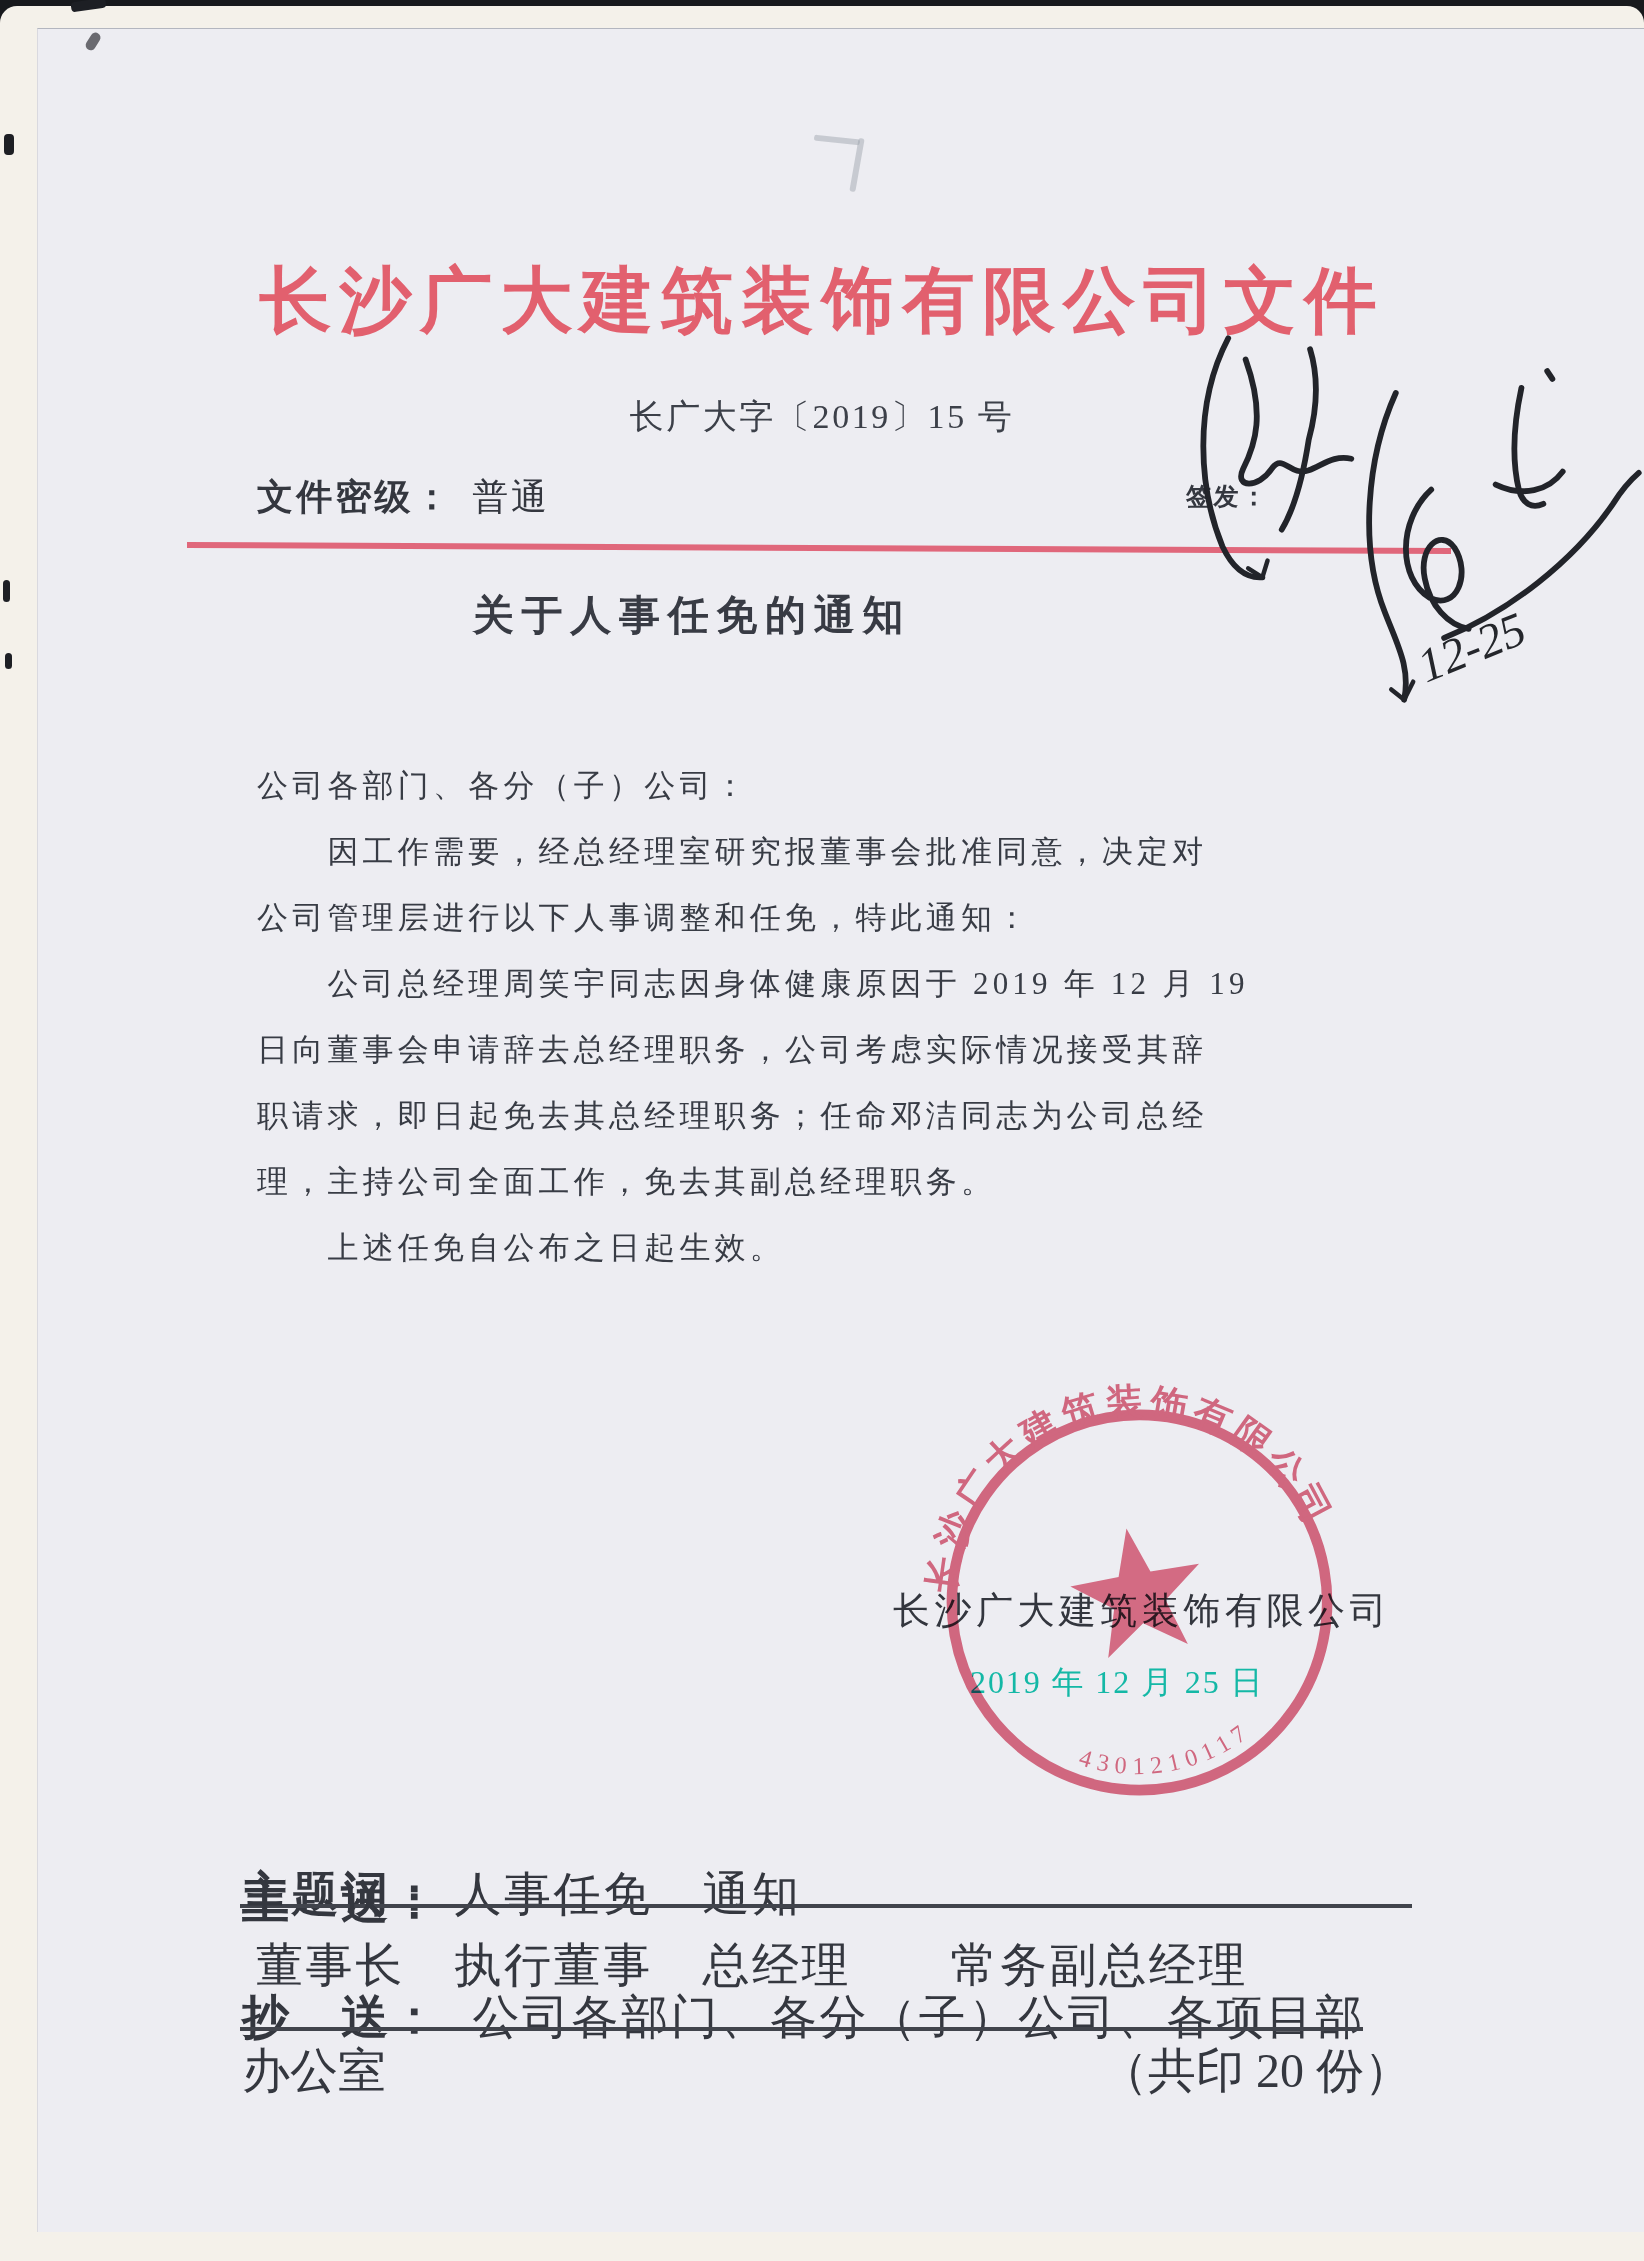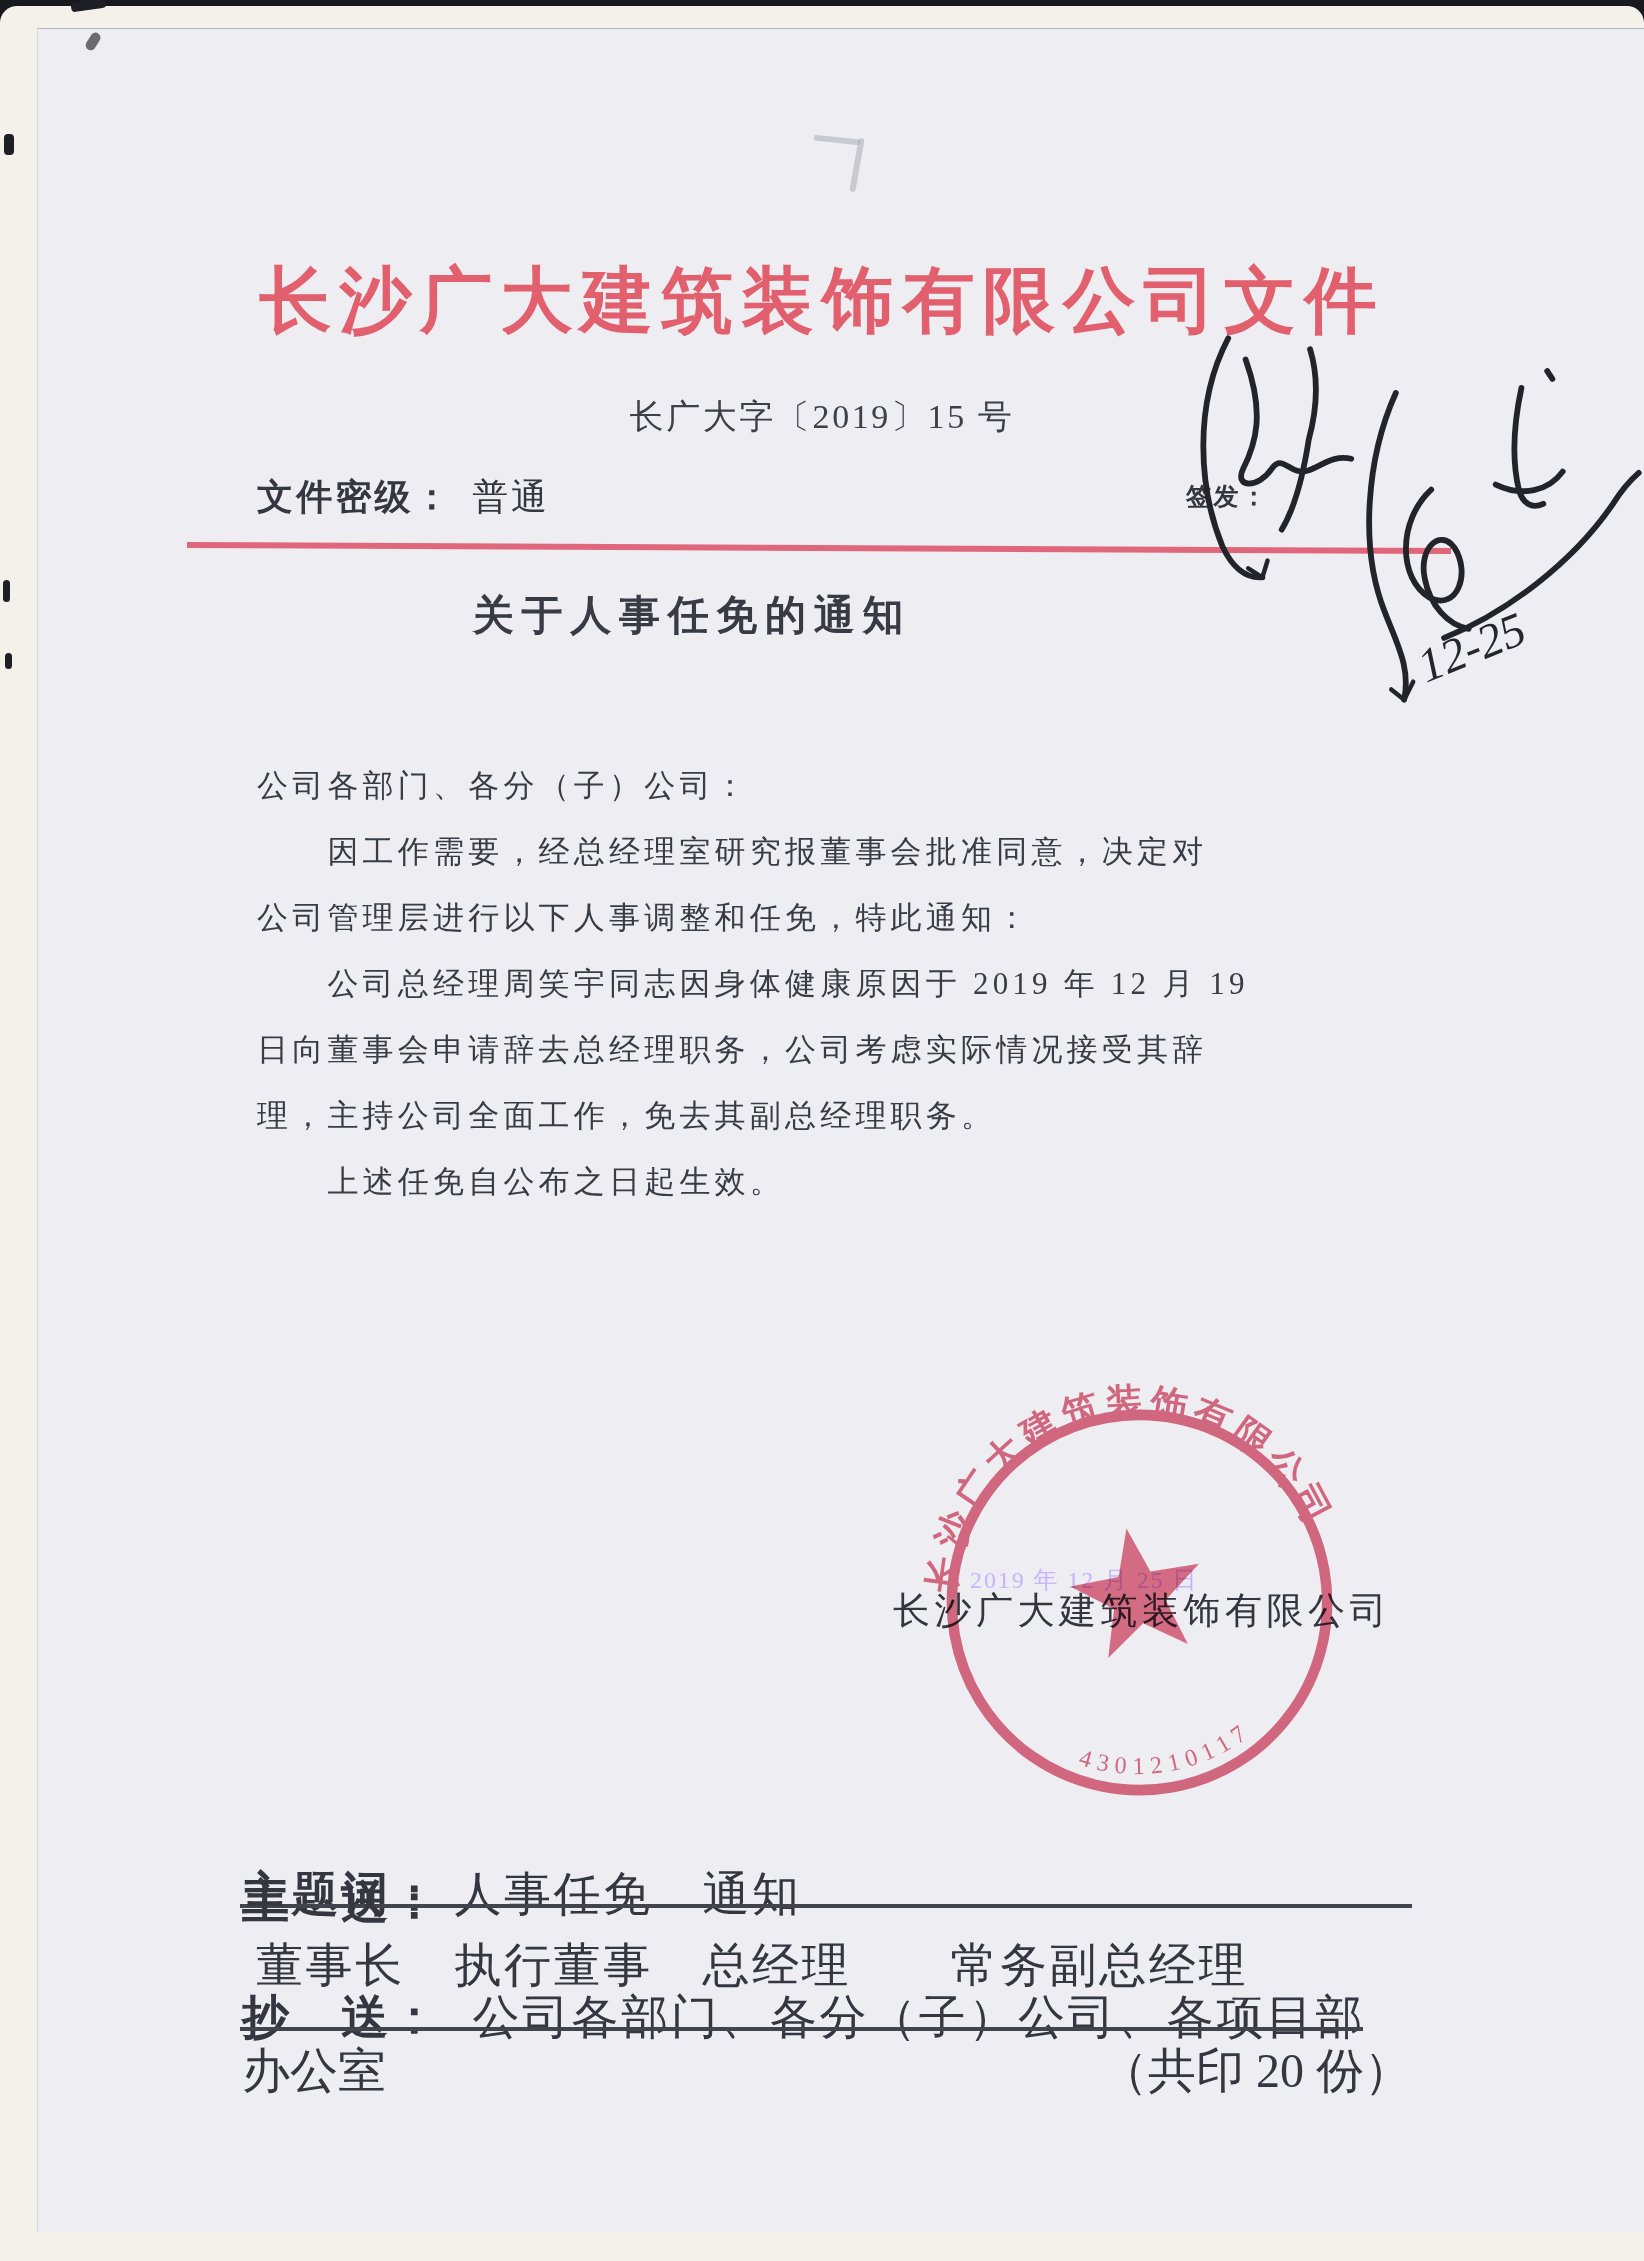--- a/index.html
+++ b/index.html
@@ -49,21 +49,21 @@
     left:0;top:588px;width:1384px;text-align:center;
     font-size:41px;font-weight:bold;letter-spacing:7.7px;
     color:#383b44;white-space:nowrap;
   }
   .body-block{left:257px;top:753px;width:1154px;}
   .body-line{
     font-size:31px;letter-spacing:4.2px;line-height:66px;
     height:66px;white-space:nowrap;color:#383c45;
   }
   .signoff-company{left:893px;top:1586px;font-size:37px;letter-spacing:4.5px;white-space:nowrap;color:#33363e;}
-  .signoff-date{left:970px;top:1564px;font-size:24px;letter-spacing:1.9px;white-space:nowrap;color:#c4b5fd;}
+  .signoff-date{left:970px;top:1661px;font-size:32px;letter-spacing:1.9px;white-space:nowrap;color:#14b8a6;}
   .footer-row{left:242px;width:1170px;font-size:47px;display:flex;align-items:flex-start;white-space:nowrap;color:#34373f;}
   .footer-label{font-weight:bold;letter-spacing:2.6px;}
   .footer-value{margin-left:14px;letter-spacing:2.6px;}
   .rule{left:240px;width:1172px;height:3.9px;background:#41444c;}
   .office-row{left:242px;top:2039px;width:1170px;font-size:48px;display:flex;justify-content:space-between;white-space:nowrap;}
   .seal-svg{left:905px;top:1368px;width:469px;height:469px;transform:rotate(-10deg);opacity:.82;mix-blend-mode:multiply;}
   .sig-svg{left:1096px;top:277px;width:548px;height:464px;}
   .mark{position:absolute;background:#1d1f24;border-radius:3.9px;}
   .smudge{position:absolute;background:#9aa0a8;opacity:.45;border-radius:2.6px;}
 </style>
@@ -111,20 +111,21 @@
 </svg>
 
 <div class="abs notice-title">关于人事任免的通知</div>
 
 <div class="abs body-block">
   <div class="body-line">公司各部门、各分（子）公司：</div>
   <div class="body-line">　　因工作需要，经总经理室研究报董事会批准同意，决定对</div>
   <div class="body-line">公司管理层进行以下人事调整和任免，特此通知：</div>
   <div class="body-line">　　公司总经理周笑宇同志因身体健康原因于 2019 年 12 月 19</div>
   <div class="body-line">日向董事会申请辞去总经理职务，公司考虑实际情况接受其辞</div>
+  <div class="body-line">职请求，即日起免去其总经理职务；任命邓洁同志为公司总经</div>
   <div class="body-line">理，主持公司全面工作，免去其副总经理职务。</div>
   <div class="body-line">　　上述任免自公布之日起生效。</div>
 </div>
 
 <div class="abs signoff-company">长沙广大建筑装饰有限公司</div>
 <div class="abs signoff-date">2019 年 12 月 25 日</div>
 
 <svg class="abs seal-svg" viewBox="0 0 580 580">
   <defs>
     <path id="sealTopArc" d="M 72 352 A 228 228 0 1 1 508 352" fill="none"></path>

